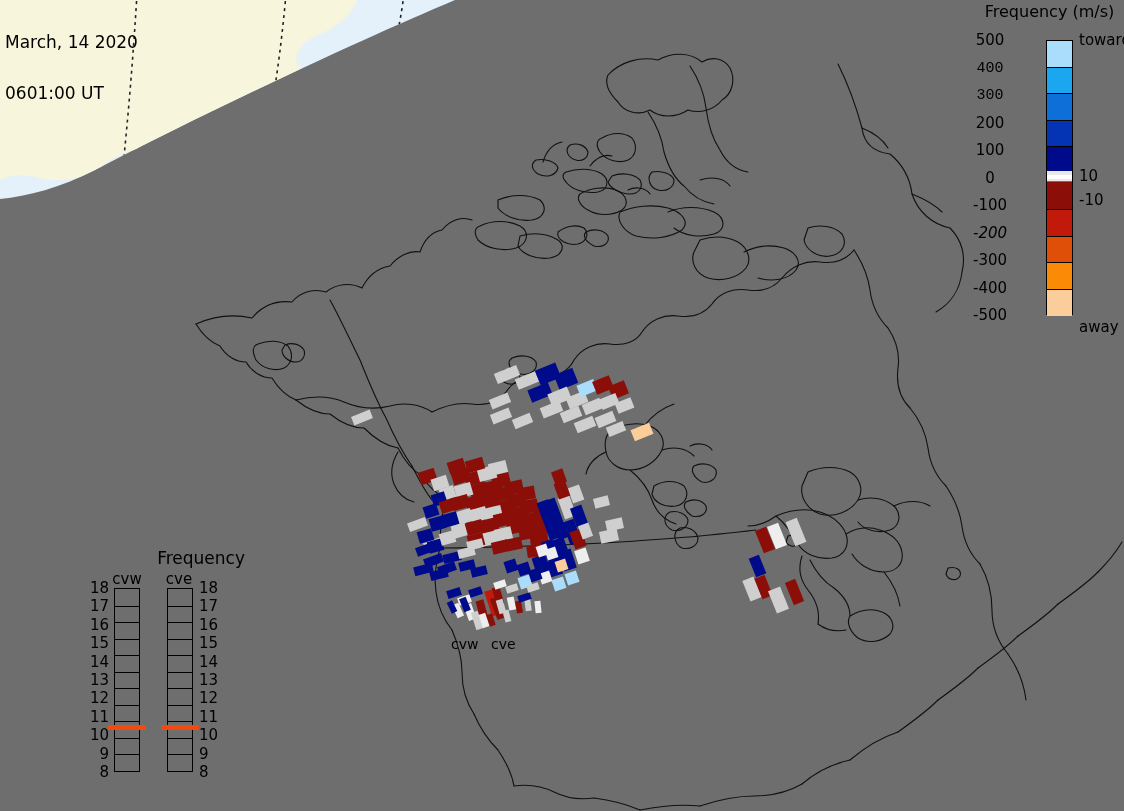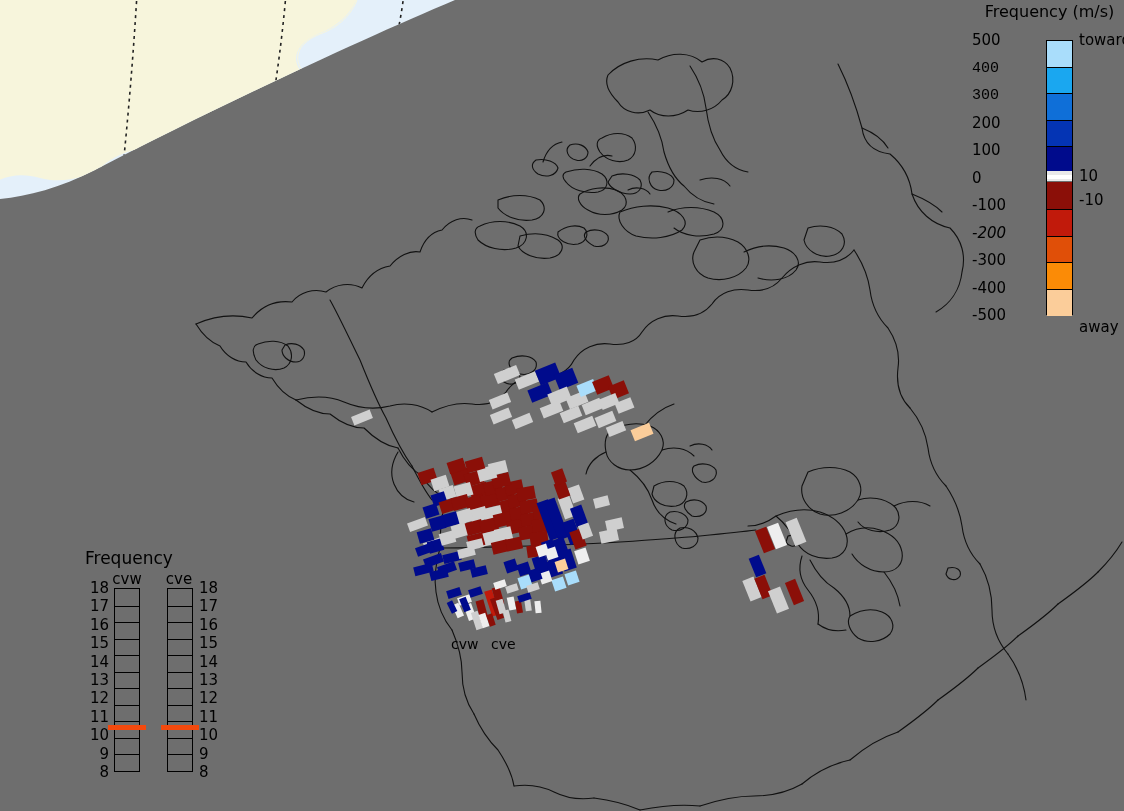--- a/index.html
+++ b/index.html
@@ -30,31 +30,31 @@
   }
   .vband{width:100%;box-sizing:border-box;}
   .vband.sep{border-top:1px solid #000;}
   #vzero{
     position:absolute;left:71px;top:171px;width:27px;height:10px;
     box-sizing:border-box;border-left:1px solid #000;border-right:1px solid #000;
     background:#e9e9e9;
   }
   #vzero .zwhite{position:absolute;left:0;top:4px;width:100%;height:4px;background:#ffffff;}
   .vtick{
-    position:absolute;right:82px;color:#000;font-size:15px;
-    text-align:left;white-space:nowrap;transform:translateY(-50%);
+    position:absolute;right:99px;color:#000;font-size:15px;
+    text-align:center;white-space:nowrap;transform:translateY(-50%);
   }
   .vside{
     position:absolute;left:104px;color:#000;font-size:15px;
     white-space:nowrap;transform:translateY(-50%);
   }
   
   #frequency-legend{position:absolute;left:85px;top:545px;width:160px;height:240px;}
   #freq-title{
-    position:absolute;left:0;top:3px;width:160px;text-align:left;
+    position:absolute;left:0;top:3px;width:160px;text-align:right;
     color:#000;font-size:17px;white-space:nowrap;
   }
   .freq-col-label{
     position:absolute;top:25px;color:#000;font-size:15px;
     text-align:center;white-space:nowrap;
   }
   .freq-box{
     position:absolute;top:43px;width:26px;height:184px;
     border:1px solid #000;box-sizing:border-box;
   }
@@ -405,20 +405,24 @@
       <rect x="759" y="528" width="12" height="24" fill="#8b0f08" transform="rotate(-22,765,540)"></rect>
       <rect x="771" y="524" width="12" height="24" fill="#eeeeee" transform="rotate(-22,777,536)"></rect>
       <rect x="790" y="519" width="12" height="26" fill="#cfcfcf" transform="rotate(-22,796,532)"></rect>
       <rect x="752" y="556" width="11" height="20" fill="#000b8c" transform="rotate(-22,757.5,566)"></rect>
       <rect x="746" y="578" width="12" height="22" fill="#cfcfcf" transform="rotate(-22,752,589)"></rect>
       <rect x="758" y="576" width="11" height="22" fill="#8b0f08" transform="rotate(-22,763.5,587)"></rect>
       <rect x="772" y="588" width="13" height="24" fill="#cfcfcf" transform="rotate(-22,778.5,600)"></rect>
       <rect x="789" y="580" width="11" height="24" fill="#8b0f08" transform="rotate(-22,794.5,592)"></rect>
     </svg>
 
+  <div id="stamp">
+    <div>March, 14 2020</div>
+    <div>0601:00 UT</div>
+  </div>
 
   <div id="velocity-legend">
     <div id="velocity-title">Frequency (m/s)</div>
     <div id="vbar">
         <div class="vband" style="background: rgb(169, 221, 251); height: 26.2px;"></div>
         <div class="vband sep" style="background: rgb(26, 167, 240); height: 26.2px;"></div>
         <div class="vband sep" style="background: rgb(15, 111, 216); height: 26.2px;"></div>
         <div class="vband sep" style="background: rgb(4, 52, 180); height: 26.2px;"></div>
         <div class="vband sep" style="background: rgb(0, 11, 140); height: 26.2px;"></div>
         <div style="height: 10px; background: transparent;"></div>

